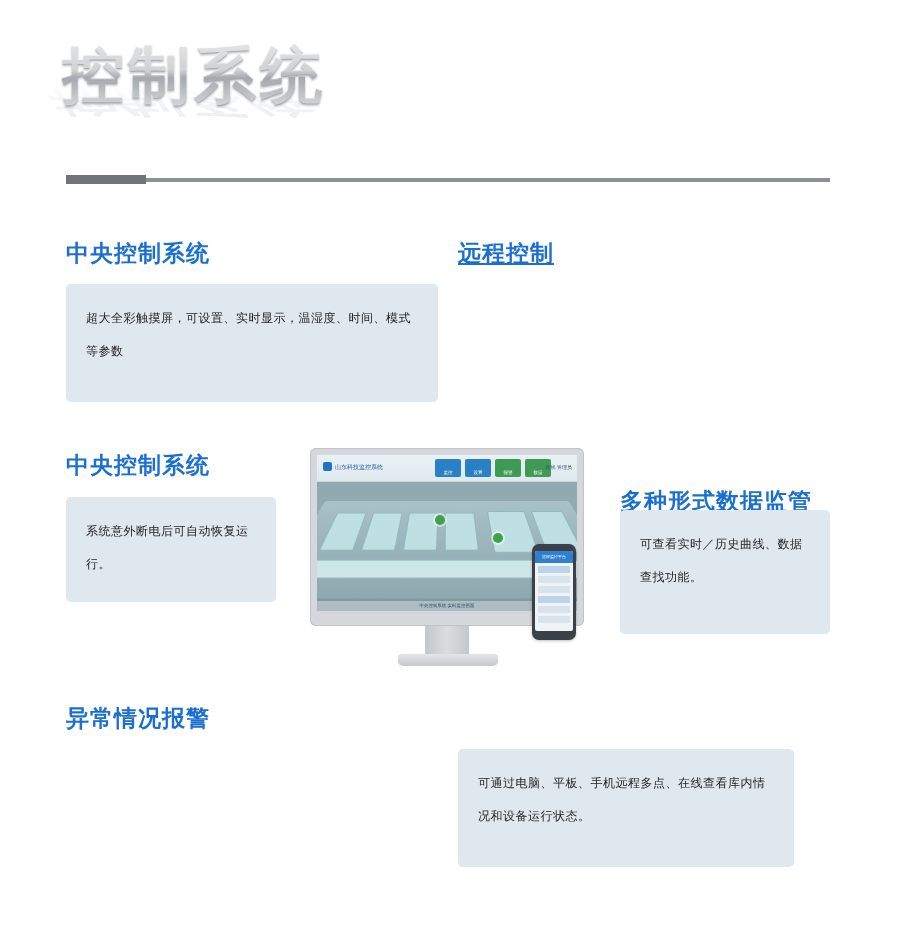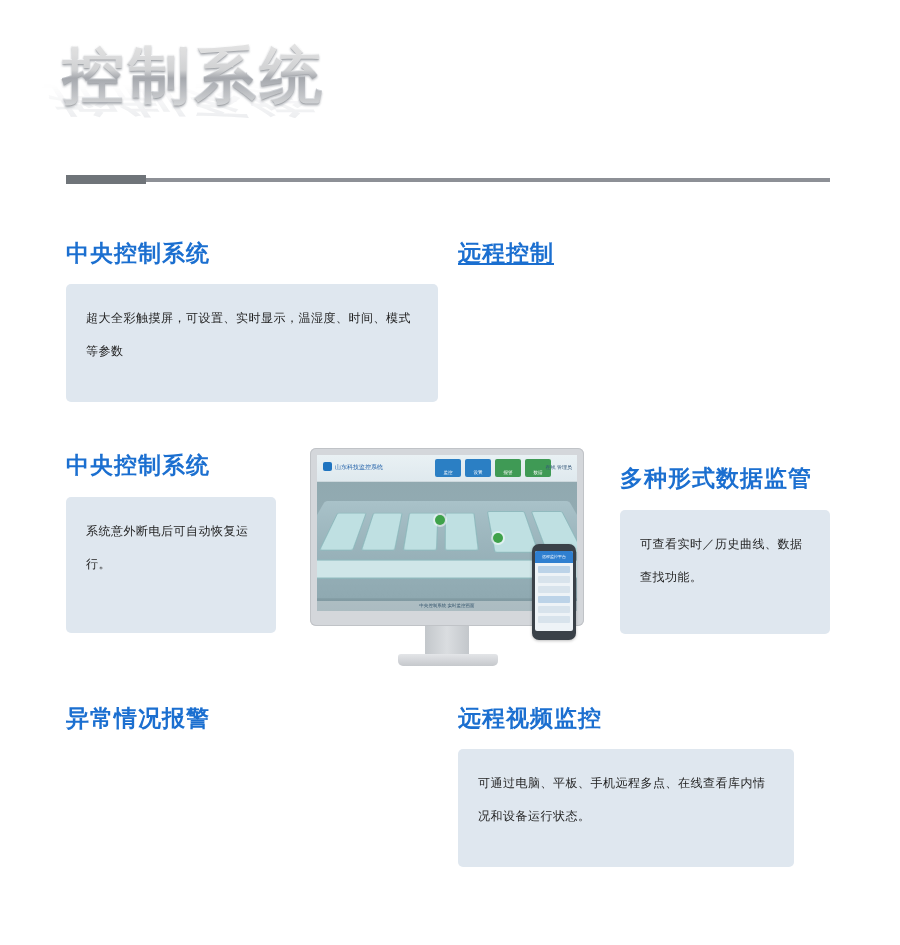--- a/index.html
+++ b/index.html
@@ -107,23 +107,23 @@
   .card.center { text-align: left; }
 
   
   #h-central   { left: 66px;  top: 238px; }
   #c-central   { left: 66px;  top: 284px; width: 372px; height: 118px; }
 
   #h-remote    { left: 458px; top: 238px; text-decoration: underline; }
   #c-remote    { left: 458px; top: 284px; width: 372px; height: 118px; }
 
   #h-memory    { left: 66px;  top: 450px; }
-  #c-memory    { left: 66px;  top: 497px; width: 210px; height: 136px; }
-
-  #h-data      { left: 620px; top: 463px; font-family: Liberation Mono, monospace; }
+  #c-memory    { left: 66px;  top: 497px; width: 210px; height: 105px; }
+
+  #h-data      { left: 620px; top: 486px; font-family: Liberation Mono, monospace; }
   #c-data      { left: 620px; top: 510px; width: 210px; height: 124px; }
 
   #h-alarm     { left: 66px;  top: 703px; }
   #c-alarm     { left: 66px;  top: 749px; width: 372px; height: 118px; }
 
   #h-video     { left: 458px; top: 703px; }
   #c-video     { left: 458px; top: 749px; width: 336px; height: 118px; }
 
   
   .devices {
@@ -239,21 +239,20 @@
   <div class="heading" id="h-remote">远程控制</div>
 
   <div class="heading" id="h-memory">中央控制系统</div>
   <div class="card center" id="c-memory">系统意外断电后可自动恢复运行。</div>
 
   <div class="heading" id="h-data">多种形式数据监管</div>
   <div class="card center" id="c-data">可查看实时／历史曲线、数据查找功能。</div>
 
   <div class="heading" id="h-alarm">异常情况报警</div>
 
-  <div class="heading" id="h-video">远程视频监控</div>
   <div class="card" id="c-video">可通过电脑、平板、手机远程多点、在线查看库内情况和设备运行状态。</div>
 
   <div class="devices">
 
     <div class="monitor-frame">
       <div class="monitor-screen">
 
         <div class="scr-topbar">
           <div class="scr-logo">
             <span class="mark"></span><span>山东科技监控系统</span>

